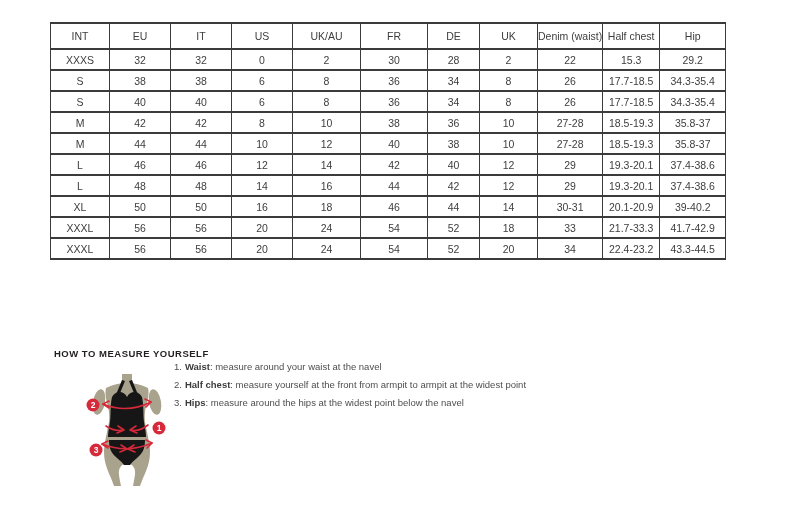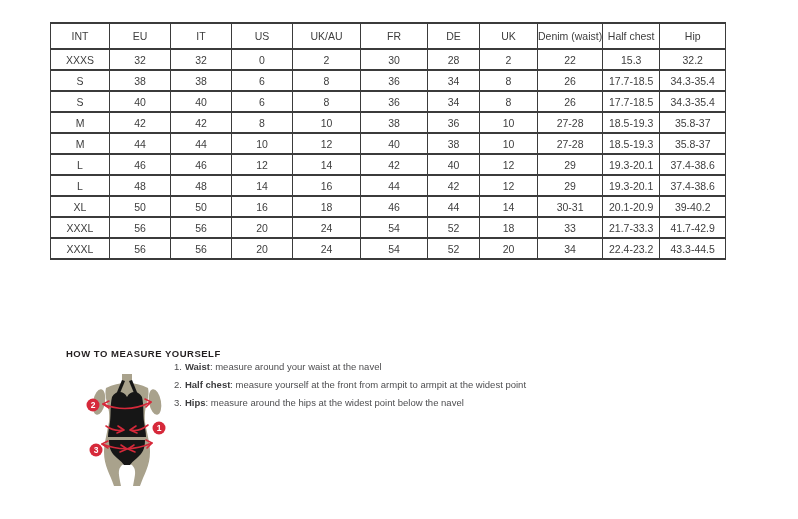--- a/index.html
+++ b/index.html
@@ -21,21 +21,21 @@
     padding:0; white-space:nowrap; overflow:hidden;
   }
   table.size-chart th { height:24px; }
   table.size-chart td { height:19px; }
   col.c0{width:59px} col.c1{width:61px} col.c2{width:61px} col.c3{width:61px}
   col.c4{width:68px} col.c5{width:67px} col.c6{width:52px} col.c7{width:58px}
   col.c8{width:64px} col.c9{width:57px} col.c10{width:66px}
 
   
   .measure-heading {
-    position:absolute; left:66px; top:348px;
+    position:absolute; left:54px; top:348px;
     font-size:9.5px; font-weight:bold; letter-spacing:0.5px; color:#231f20;
   }
   .instructions {
     position:absolute; left:174px; top:358px;
     margin:0; padding:0; list-style:none;
     font-size:9.5px; color:#4e4e50;
   }
   .instructions li { line-height:18px; white-space:nowrap; }
   .instructions .num { margin-right:3px; }
   .instructions b { color:#3c3c3e; }
@@ -81,21 +81,21 @@
           <td>XXXS</td>
           <td>32</td>
           <td>32</td>
           <td>0</td>
           <td>2</td>
           <td>30</td>
           <td>28</td>
           <td>2</td>
           <td>22</td>
           <td>15.3</td>
-          <td>32.2</td>
+          <td>29.2</td>
         </tr>
         <tr>
           <td>S</td>
           <td>38</td>
           <td>38</td>
           <td>6</td>
           <td>8</td>
           <td>36</td>
           <td>34</td>
           <td>8</td>

